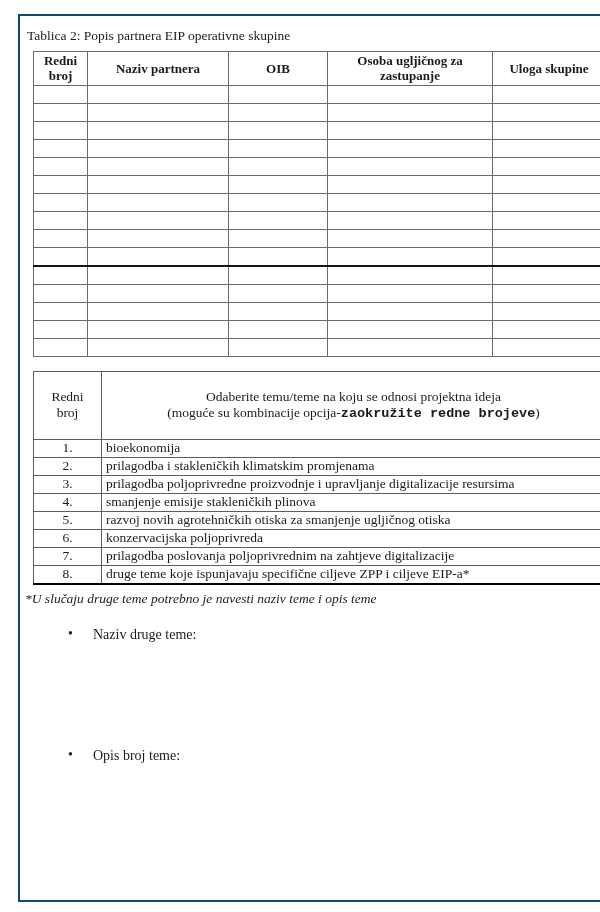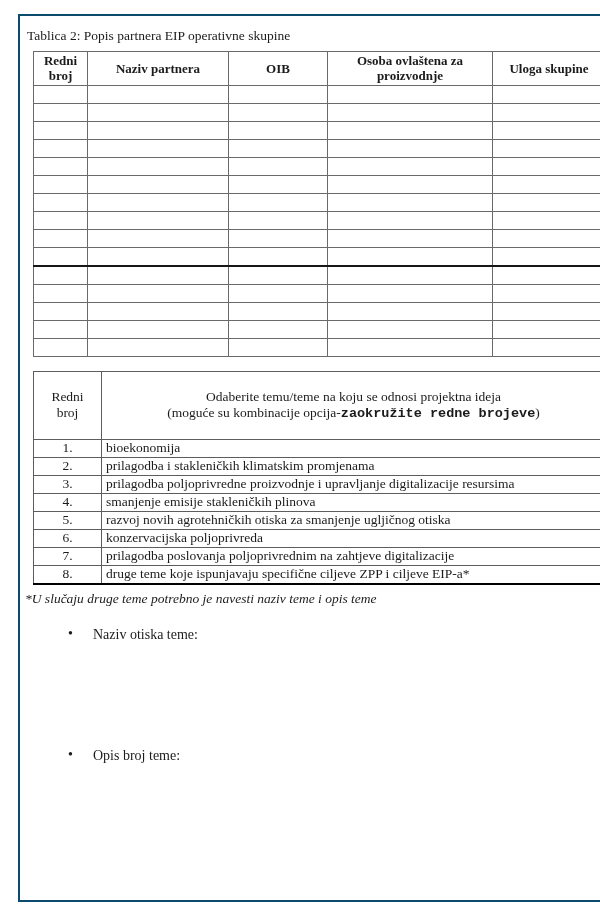--- a/index.html
+++ b/index.html
@@ -64,21 +64,21 @@
         <col style="width:141px">
         <col style="width:99px">
       <col style="width:165px">
         <col style="width:113px">
     </colgroup>
     <tbody>
         <tr>
       <th>Redni broj</th>
       <th>Naziv partnera</th>
       <th>OIB</th>
-      <th>Osoba ovlaštena za proizvodnje</th>
+      <th>Osoba ugljičnog za zastupanje</th>
       <th class="col-uloga">Uloga skupine</th>
     </tr>
     <tr>
           <td></td>
           <td></td>
           <td></td>
           <td></td>
           <td></td>
         </tr>
     <tr>
@@ -226,21 +226,21 @@
       <td>druge teme koje ispunjavaju specifične ciljeve ZPP i ciljeve EIP-a*</td>
     </tr>
   </tbody>
     </table>
 
   <div class="footnote">*U slučaju druge teme potrebno je navesti naziv teme i opis teme</div>
 
   <ul class="bullets">
     <li>
       <span class="dot">•</span>
-      <span>Naziv otiska teme:</span>
+      <span>Naziv druge teme:</span>
     </li>
     <li>
       <span class="dot">•</span>
       <span>Opis broj teme:</span>
     </li>
   </ul>
 
 </div>
 
 </body></html>

